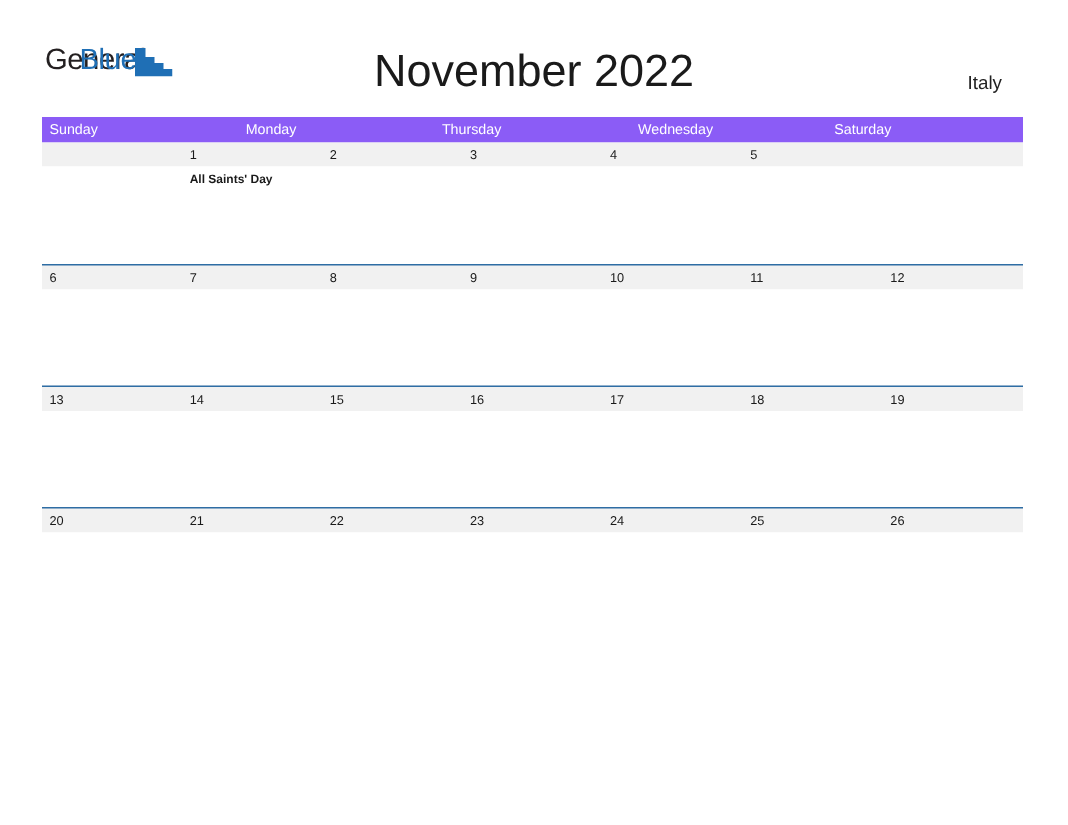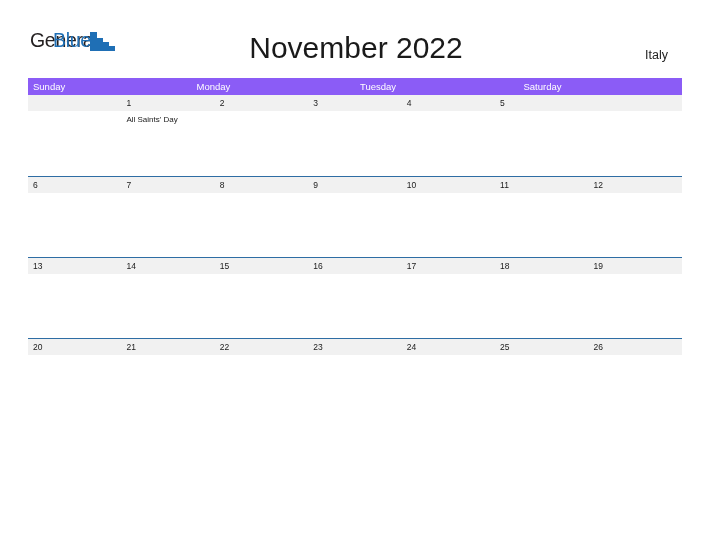--- a/index.html
+++ b/index.html
@@ -149,20 +149,21 @@
     box-sizing: border-box;
     padding-left: 5px;
     padding-top: 3px;
   }
   .event {
     font-size: 8px;
     line-height: 11px;
     color: #1a1a1a;
     white-space: nowrap;
     overflow: hidden;
+    font-weight: bold;
   }
 </style>
 </head>
 <body>
 
 <div class="page">
 
   <div class="header">
 
     <div class="logo">
@@ -177,21 +178,22 @@
 
     <div class="cal-title">November 2022</div>
     <div class="cal-country">Italy</div>
   </div>
 
   <div class="calendar">
 
     <div class="weekdays">
       <div class="weekday">Sunday</div>
       <div class="weekday">Monday</div>
-      <div class="weekday">Tuesday</div>
+      <div class="weekday">Thursday</div>
+      <div class="weekday">Wednesday</div>
       <div class="weekday">Saturday</div>
     </div>
 
     <div class="weeks">
         <div class="week">
           <div class="week-band">
             <div class="day"></div>
             <div class="day">1</div>
             <div class="day">2</div>
             <div class="day">3</div>

